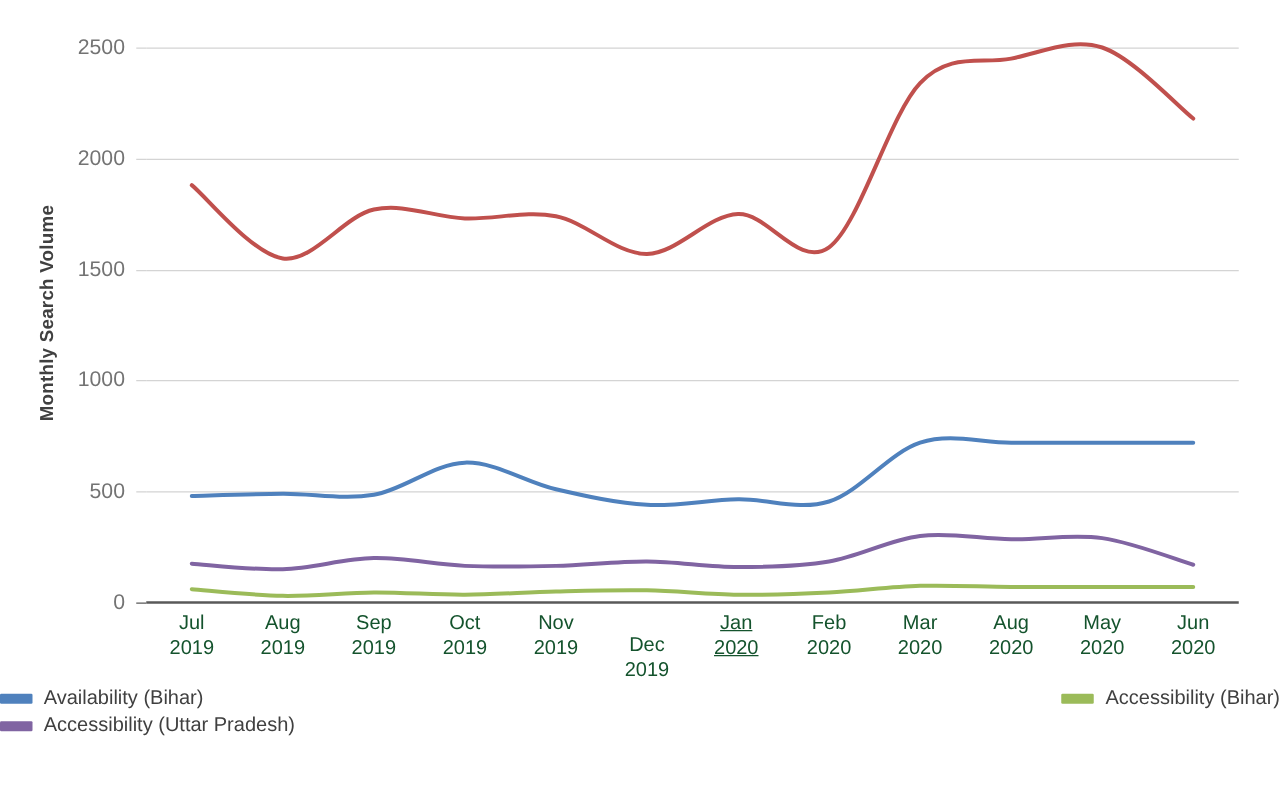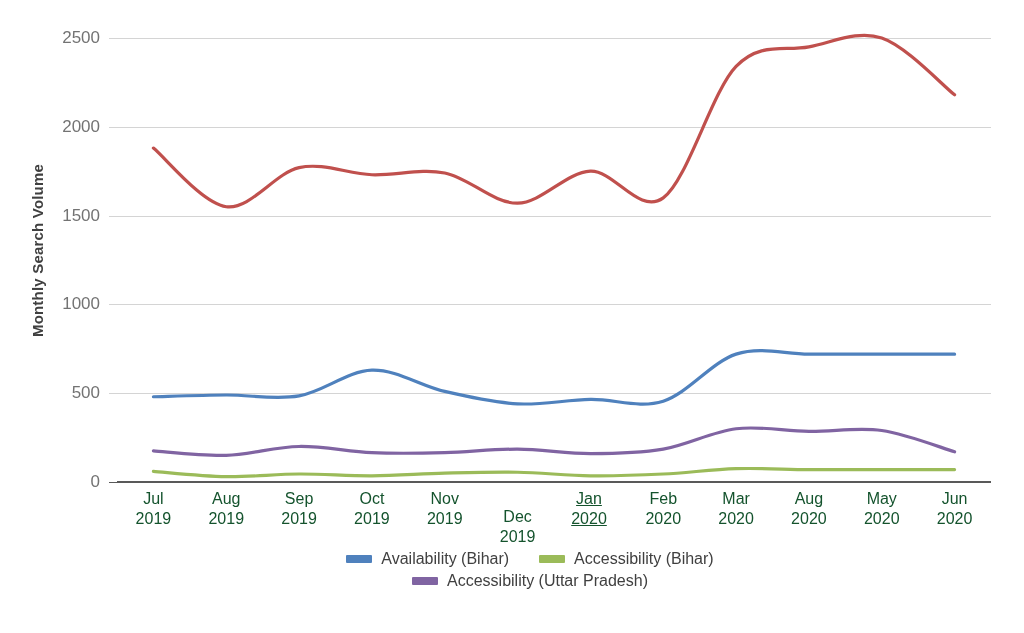--- a/index.html
+++ b/index.html
@@ -32,21 +32,21 @@
   }
 
   svg.series{position:absolute;left:0;top:0;overflow:visible;}
   svg.series path{fill:none;stroke-width:3.2;stroke-linecap:round;stroke-linejoin:round;}
 
   .legend{
     position:absolute;left:0;top:550px;width:1024px;
     display:flex;flex-wrap:wrap;justify-content:center;align-items:center;
     gap:4px 30px;
   }
-  .legend-row{display:flex;justify-content:center;align-items:center;gap:30px;width:100%;margin-left:36px;}
+  .legend-row{display:flex;justify-content:space-between;align-items:center;gap:30px;width:100%;}
   .legend-item{display:flex;align-items:center;gap:9px;}
   .legend-swatch{width:26px;height:8px;border-radius:1px;}
   .legend-label{font-size:16px;color:#404040;white-space:nowrap;}
 </style>
 </head>
 <body>
 
 <div id="chart-root">
 
   <div class="y-axis-title">

